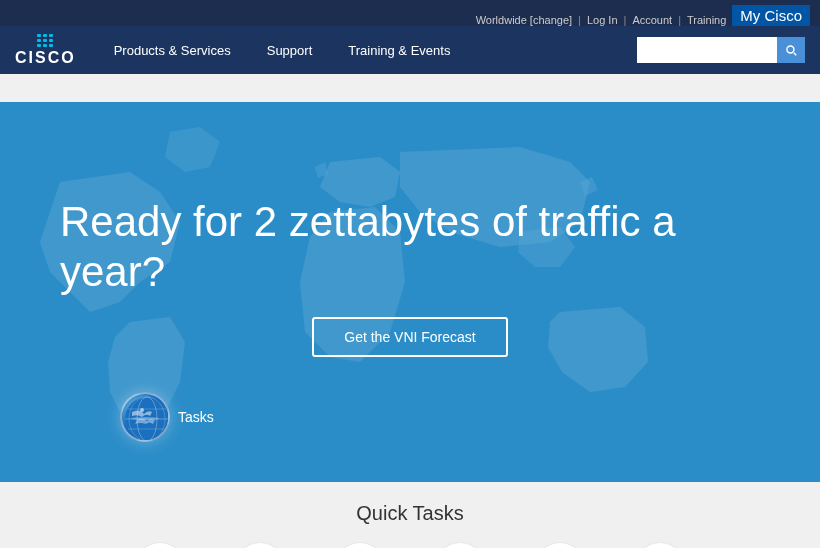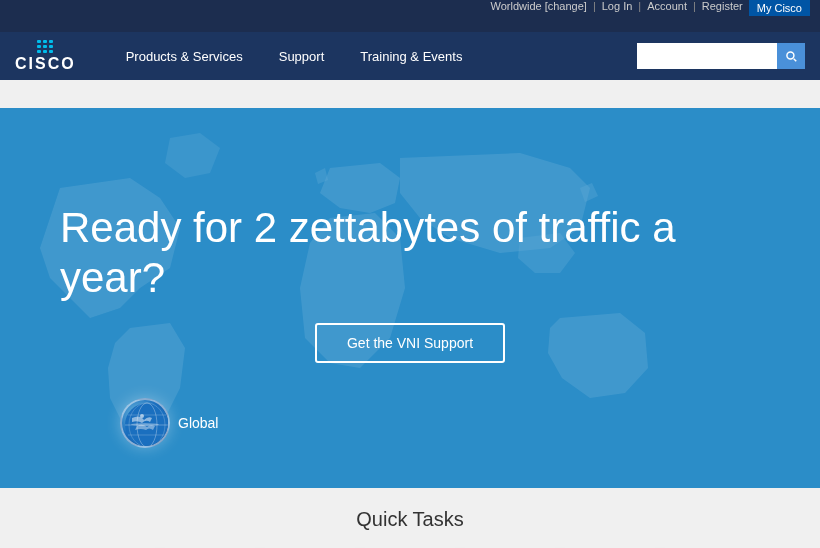--- a/index.html
+++ b/index.html
@@ -2,52 +2,52 @@
 <html><head>
   <meta charset="utf-8">
   <style>
     * { margin: 0; padding: 0; box-sizing: border-box; }
     body { font-family: Arial, Helvetica, sans-serif; width: 820px; height: 548px; overflow: hidden; background: #f0f0f0; }
 
     
     .utility-bar {
       background: #1a1a2e;
       background: #1c2d4f;
-      height: 32px;
-      display: flex;
-      align-items: flex-start;
+      height: 26px;
+      display: flex;
+      align-items: flex-end;
       justify-content: flex-end;
       padding: 0 10px;
       gap: 6px;
       font-size: 11px;
       color: #ccc;
     }
     .utility-bar a {
       color: #ccc;
       text-decoration: none;
       font-size: 11px;
     }
     .utility-bar .separator { color: #888; }
     .mycisco-btn {
       background: #0055a5;
       color: white;
       padding: 2px 8px;
-      font-size: 11px;
+      font-size: 15px;
       border: none;
       cursor: pointer;
     }
 
     
     .navbar {
       background: #1c3560;
       height: 48px;
       display: flex;
       align-items: center;
       padding: 0 15px;
-      gap: 12px;
+      gap: 0;
     }
     .cisco-logo {
       display: flex;
       flex-direction: column;
       align-items: center;
       margin-right: 20px;
     }
     .cisco-dots {
       display: flex;
       gap: 2px;
@@ -235,21 +235,21 @@
 </head>
 <body>
 
 <div class="utility-bar">
   <a href="#">Worldwide [change]</a>
   <span class="separator">|</span>
   <a href="#">Log In</a>
   <span class="separator">|</span>
   <a href="#">Account</a>
   <span class="separator">|</span>
-  <a href="#">Register</a>
+  <a href="#">Training</a>
   <button class="mycisco-btn">My Cisco</button>
 </div>
 
 <nav class="navbar">
   <div class="cisco-logo">
     <div class="cisco-dots">
       <div style="display:flex;flex-direction:column;gap:2px;">
         <div style="display:flex;gap:2px;">
           <div class="cisco-dot"></div>
             <div class="cisco-dot"></div>
@@ -306,38 +306,38 @@
 
     <path d="M560,210 L620,205 L645,225 L648,260 L625,285 L590,290 L562,270 L548,245 L550,220 Z" fill="rgba(255,255,255,0.4)"></path>
 
     <path d="M315,65 L325,60 L328,72 L318,76 Z" fill="rgba(255,255,255,0.35)"></path>
 
     <path d="M580,80 L592,75 L598,88 L585,94 Z" fill="rgba(255,255,255,0.35)"></path>
   </svg>
 
   <div class="hero-content">
     <h1 class="hero-title">Ready for 2 zettabytes of traffic a year?</h1>
-    <button class="forecast-btn">Get the VNI Support</button>
+    <button class="forecast-btn">Get the VNI Forecast</button>
   </div>
 
   <div class="globe-area">
     <div class="globe-icon">
       <svg width="50" height="50" viewBox="0 0 50 50">
         <circle cx="25" cy="25" r="22" fill="#1a6fbf"></circle>
         <ellipse cx="25" cy="25" rx="10" ry="22" fill="none" stroke="rgba(255,255,255,0.3)" stroke-width="1"></ellipse>
         <ellipse cx="25" cy="25" rx="18" ry="22" fill="none" stroke="rgba(255,255,255,0.2)" stroke-width="1"></ellipse>
         <line x1="3" y1="25" x2="47" y2="25" stroke="rgba(255,255,255,0.3)" stroke-width="1"></line>
         <line x1="6" y1="15" x2="44" y2="15" stroke="rgba(255,255,255,0.2)" stroke-width="1"></line>
         <line x1="6" y1="35" x2="44" y2="35" stroke="rgba(255,255,255,0.2)" stroke-width="1"></line>
         <path d="M10,18 Q18,14 22,20 Q26,16 30,18 L28,22 Q24,19 20,23 Q16,20 10,22 Z" fill="rgba(255,255,255,0.5)"></path>
         <path d="M15,26 Q20,23 25,27 Q28,24 33,26 L31,30 Q27,27 24,30 Q19,28 13,30 Z" fill="rgba(255,255,255,0.4)"></path>
         <circle cx="20" cy="16" r="2" fill="rgba(255,255,255,0.6)"></circle>
       </svg>
     </div>
-    <span class="globe-label">Global</span>
+    <span class="globe-label">Tasks</span>
   </div>
 </section>
 
 <section class="quick-tasks">
   <h2 class="quick-tasks-title">Quick Tasks</h2>
   <div class="tasks-icons">
 
     <div class="task-icon">
       <svg viewBox="0 0 24 24" fill="#666">
         <path d="M6 2h9l5 5v15H6V2zm9 0v5h5M9 13h6M9 10h4M9 16h6"></path>

